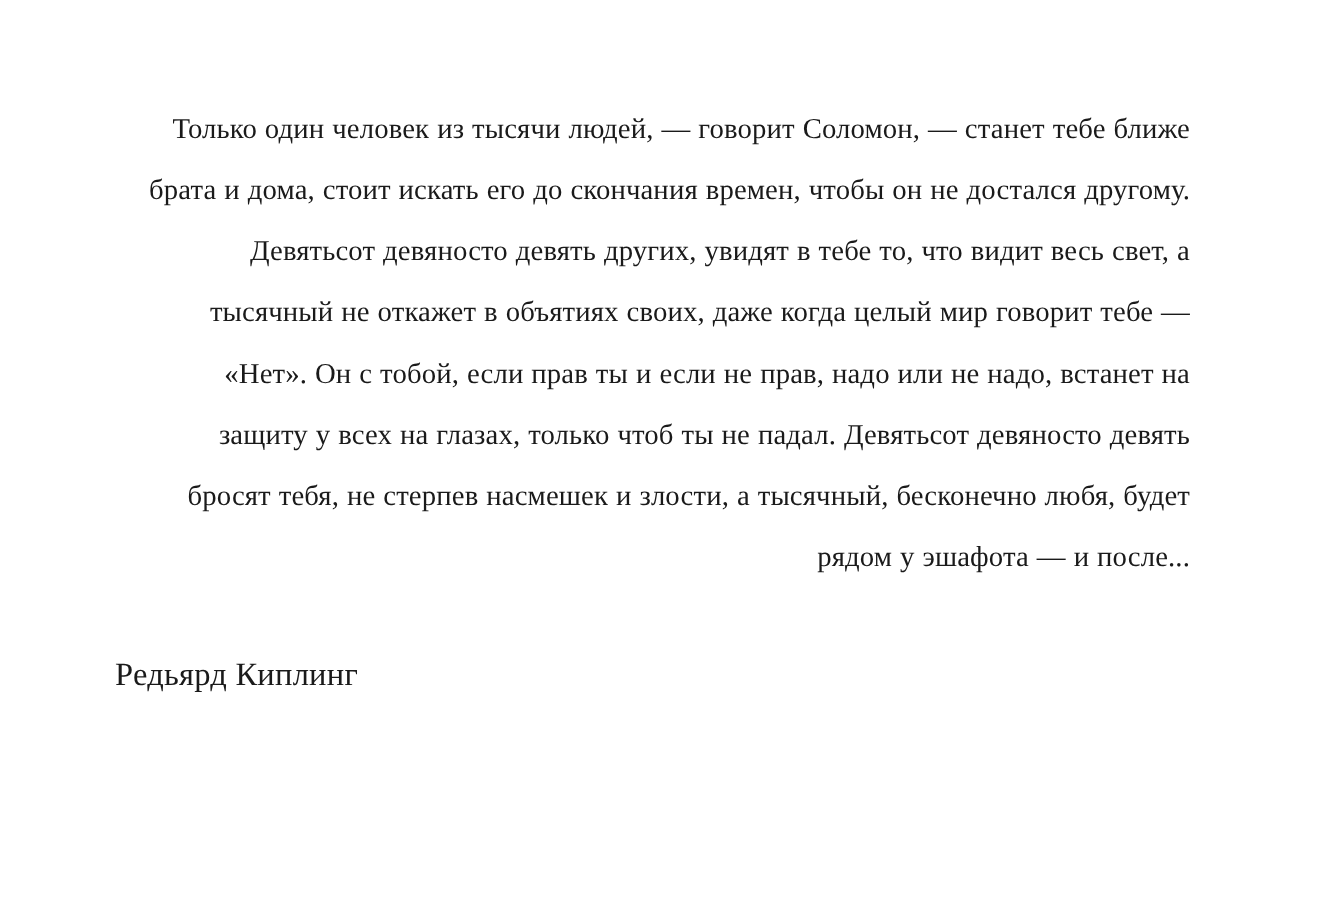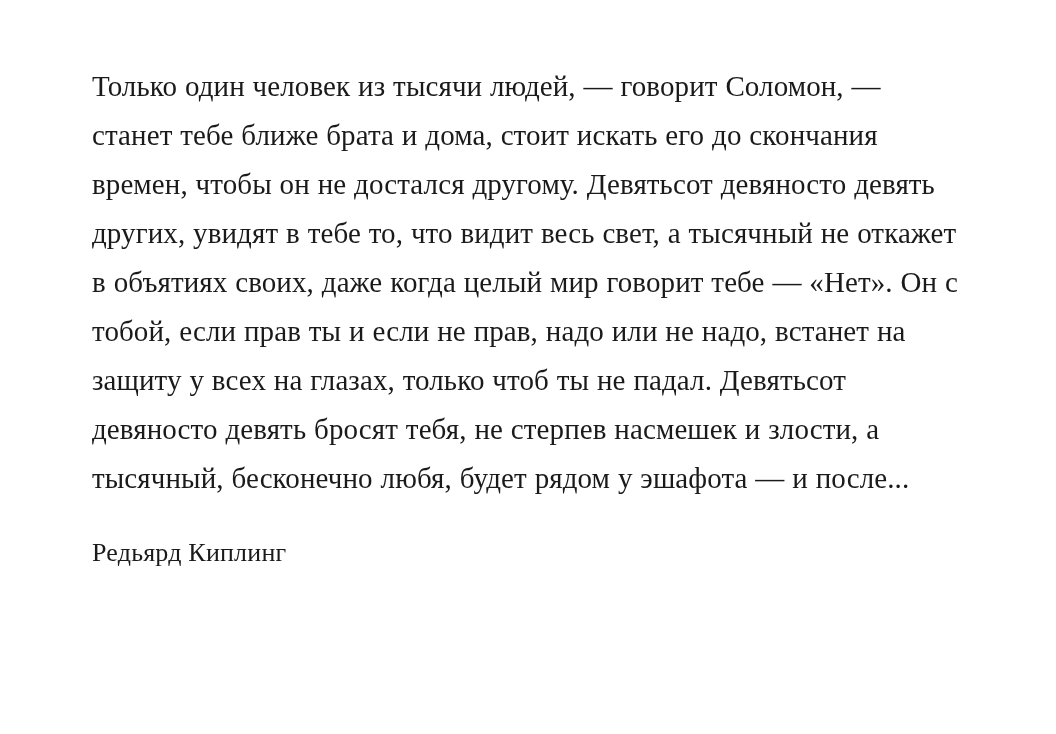--- a/index.html
+++ b/index.html
@@ -19,30 +19,30 @@
     width: 1056px;
     height: 734px;
     padding: 62px 88px 0 92px;
     background: #ffffff;
   }
   .quote-block {
     max-width: 880px;
   }
   .quote-text {
     font-family: "Liberation Serif", serif;
-    font-size: 29px;
+    font-size: 23px;
     line-height: 49px;
     color: #1a1a1a;
-    text-align: left;
+    text-align: right;
     letter-spacing: 0.1px;
-    margin: 0;
+    margin: 16px;
     word-spacing: 0.5px;
   }
   .attribution {
-    margin-top: 32px;
+    margin-top: 52px;
     font-family: "Liberation Serif", serif;
     font-size: 26px;
     line-height: 36px;
     color: #1a1a1a;
     letter-spacing: 0.2px;
   }
 </style>
 </head>
 <body>
 

